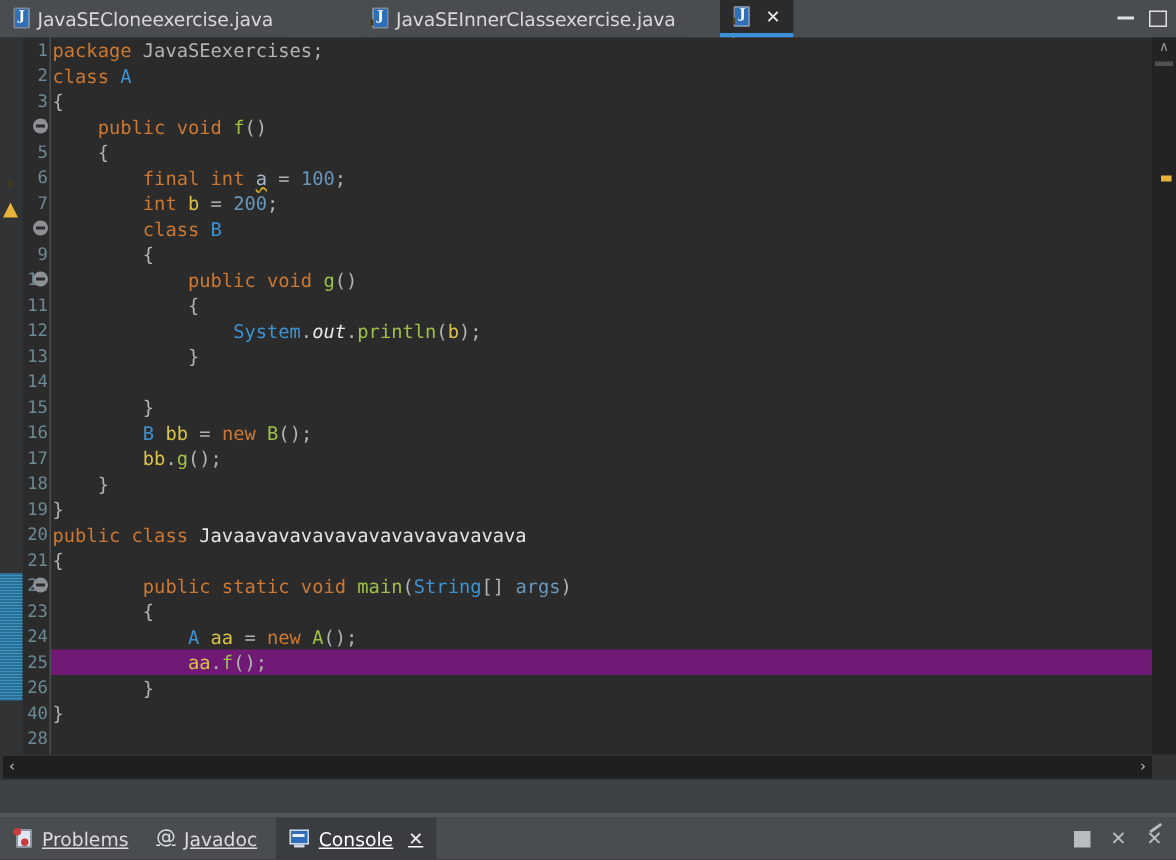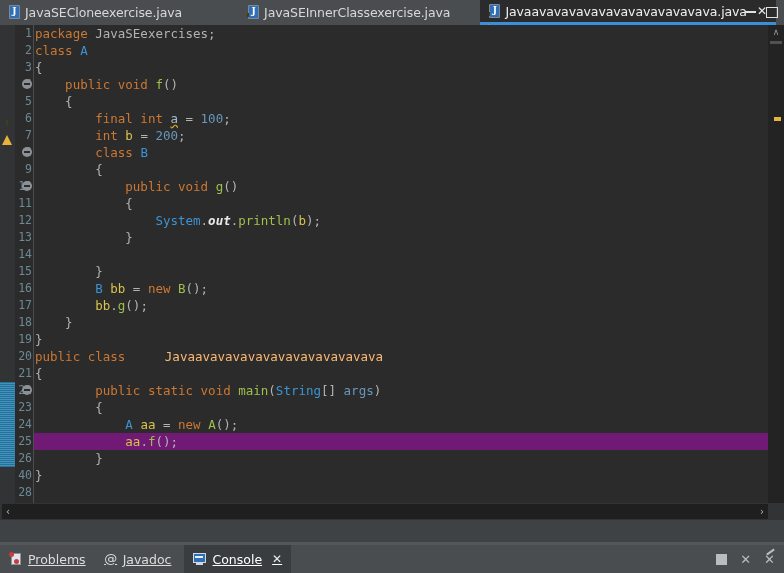--- a/index.html
+++ b/index.html
@@ -130,22 +130,22 @@
   }
   .cl { height: 17px; line-height: 17px; padding-left: 1px; }
   .cl.current { background: #701a75; }
 
   .kw   { color: #cc7832; }
   .type { color: #3d93d2; }
   .meth { color: #9ec04a; }
   .fld  { color: #d9c24b; }
   .num  { color: #6897bb; }
   .plain{ color: #b3b3b3; }
-  .cls  { color: #fdba74; margin-left: 32px; }
-  .stat { color: #e8e8e8; font-style: italic; font-weight: bold; }
+  .cls  { color: #e5e5e5; }
+  .stat { color: #e8e8e8; font-style: italic; font-weight: normal; }
   .warnu {
     text-decoration: underline;
     text-decoration-style: wavy;
     text-decoration-color: #c9a227;
   }
 
   
   .vscroll {
     position: absolute; right: 0; top: 0; width: 16px; height: 495px;
     background: #232323;
@@ -272,21 +272,20 @@
       <span class="tabtext">JavaSEInnerClassexercise.java</span>
     </div>
 
     <div class="tab active" style="margin-left:21px;">
       <span class="jicon">
         <span class="page"></span>
           <span class="blue"></span>
           <span class="jglyph">J</span>
         <span class="warn"><span class="tri"></span><span class="bang"></span></span>
       </span>
-      <span class="tabtext">Javaavavavavavavavavavavavava.java</span>
       <span class="tabclose">✕</span>
     </div>
 
     <div class="spacer"></div>
   </div>
 
   <div class="wincontrols">
     <span class="wc-min"></span>
     <span class="wc-max"></span>
   </div>

